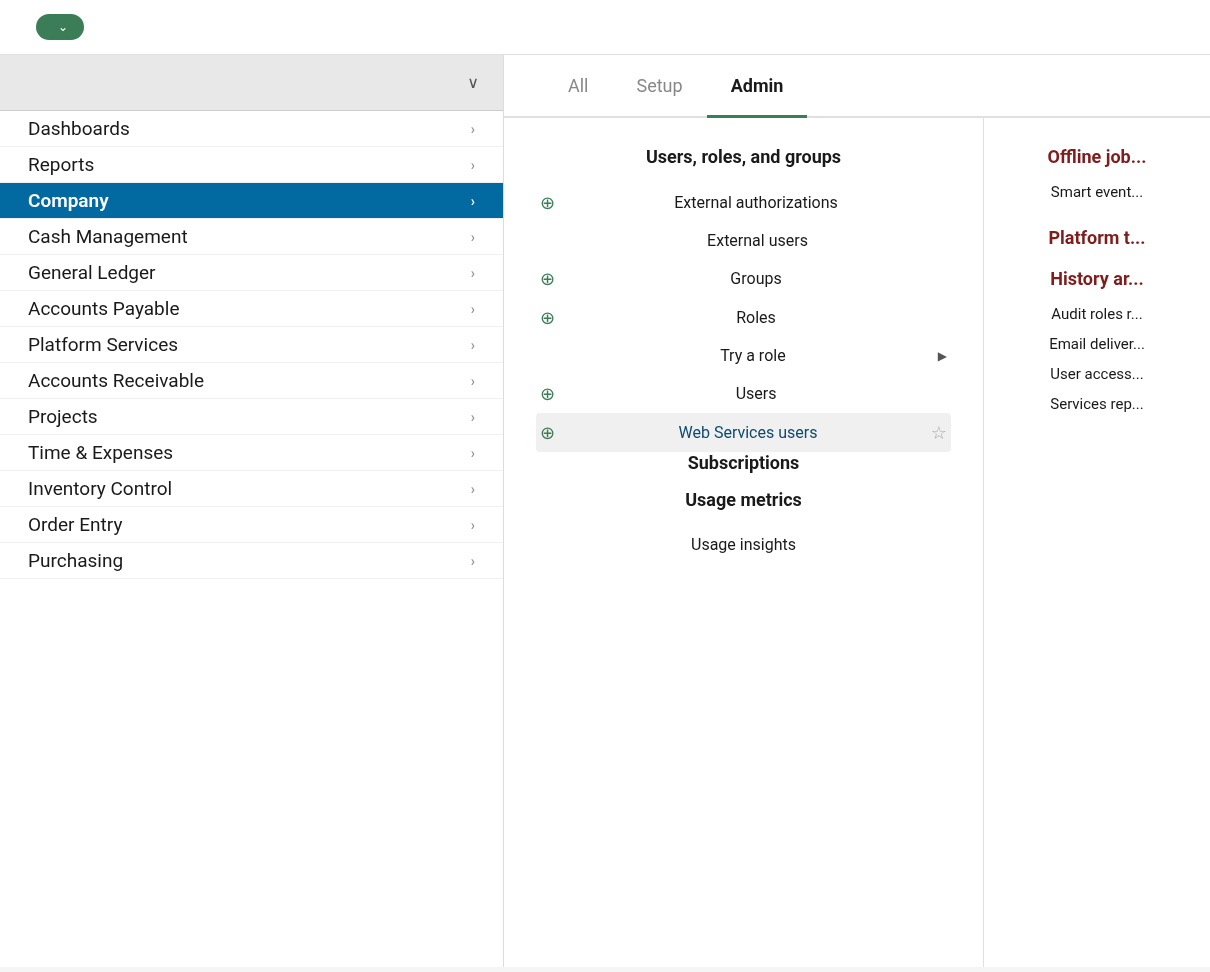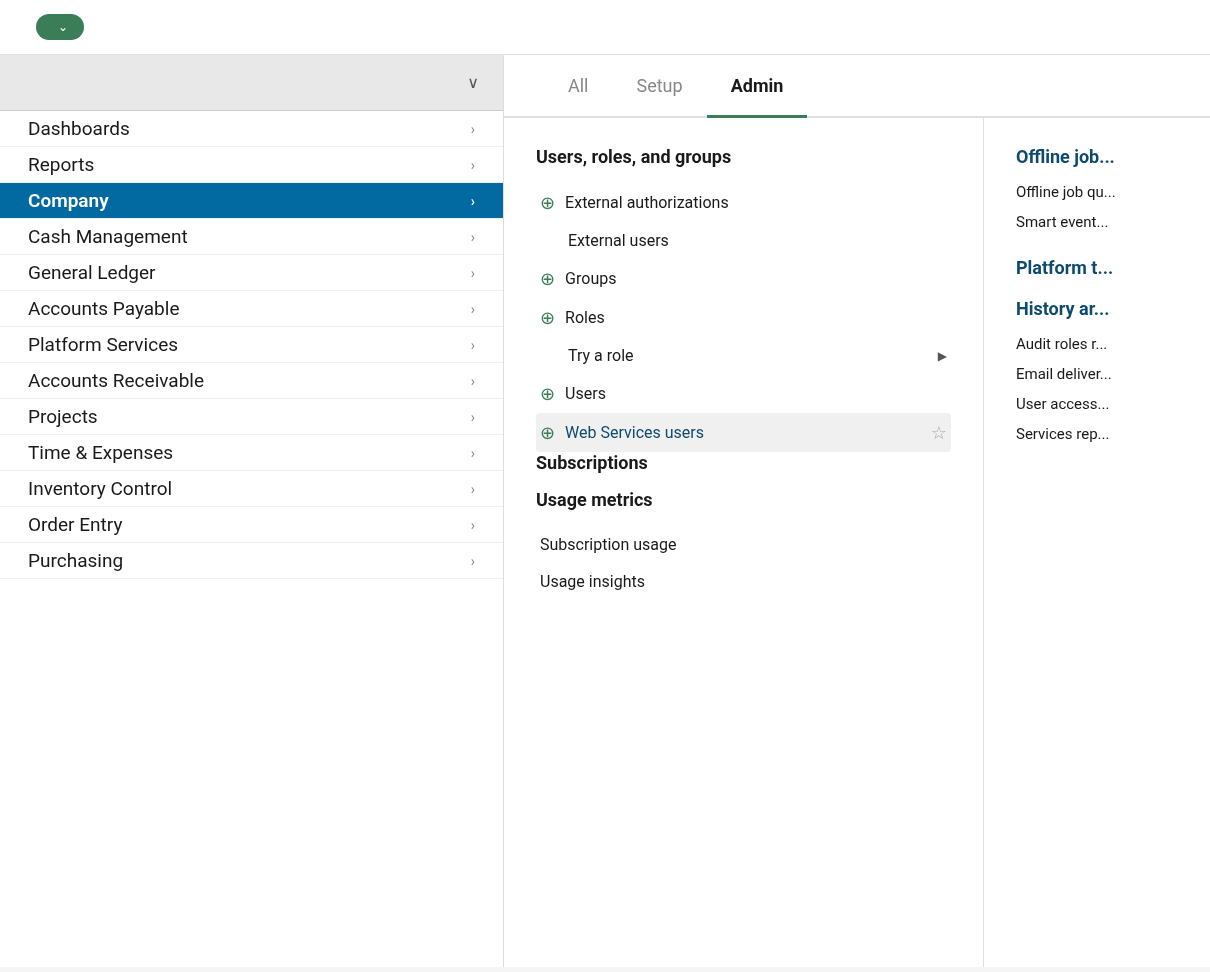--- a/index.html
+++ b/index.html
@@ -142,20 +142,21 @@
       right: 0;
       height: 3px;
       background: #3a7d57;
     }
 
     
     .content-area {
       display: flex;
       flex: 1;
       overflow: hidden;
+      text-align: center;
     }
 
     
     .menu-panel {
       width: 480px;
       padding: 28px 32px;
       overflow-y: auto;
       border-right: 1px solid #e0e0e0;
     }
 
@@ -209,21 +210,21 @@
     
     .secondary-panel {
       flex: 1;
       padding: 28px 32px;
       overflow-y: auto;
     }
 
     .secondary-section-title {
       font-size: 18px;
       font-weight: 700;
-      color: #0c4a6e;
+      color: #7f1d1d;
       margin-bottom: 10px;
       margin-top: 20px;
     }
     .secondary-section-title:first-child {
       margin-top: 0;
     }
     .secondary-item {
       font-size: 15px;
       color: #1a1a1a;
       padding: 6px 0;
@@ -340,30 +341,26 @@
             <span class="item-label">Users</span>
           </div>
           <div class="menu-item highlighted green-text">
             <span class="plus-icon">⊕</span>
             <span class="item-label">Web Services users</span>
             <span class="star-icon">☆</span>
           </div>
           <div class="menu-section-title">Subscriptions</div>
           <div class="menu-section-title">Usage metrics</div>
           <div class="menu-item">
-            <span class="item-label">Subscription usage</span>
-          </div>
-          <div class="menu-item">
             <span class="item-label">Usage insights</span>
           </div>
         </div>
 
       <div class="secondary-panel" id="secondary-panel">
       <div class="secondary-section-title">Offline job...</div>
-          <div class="secondary-item">Offline job qu...</div>
           <div class="secondary-item">Smart event...</div>
           <div class="secondary-section-title">Platform t...</div>
           <div class="secondary-section-title">History ar...</div>
           <div class="secondary-item">Audit roles r...</div>
           <div class="secondary-item">Email deliver...</div>
           <div class="secondary-item">User access...</div>
           <div class="secondary-item">Services rep...</div>
         </div>
 
     </div>

